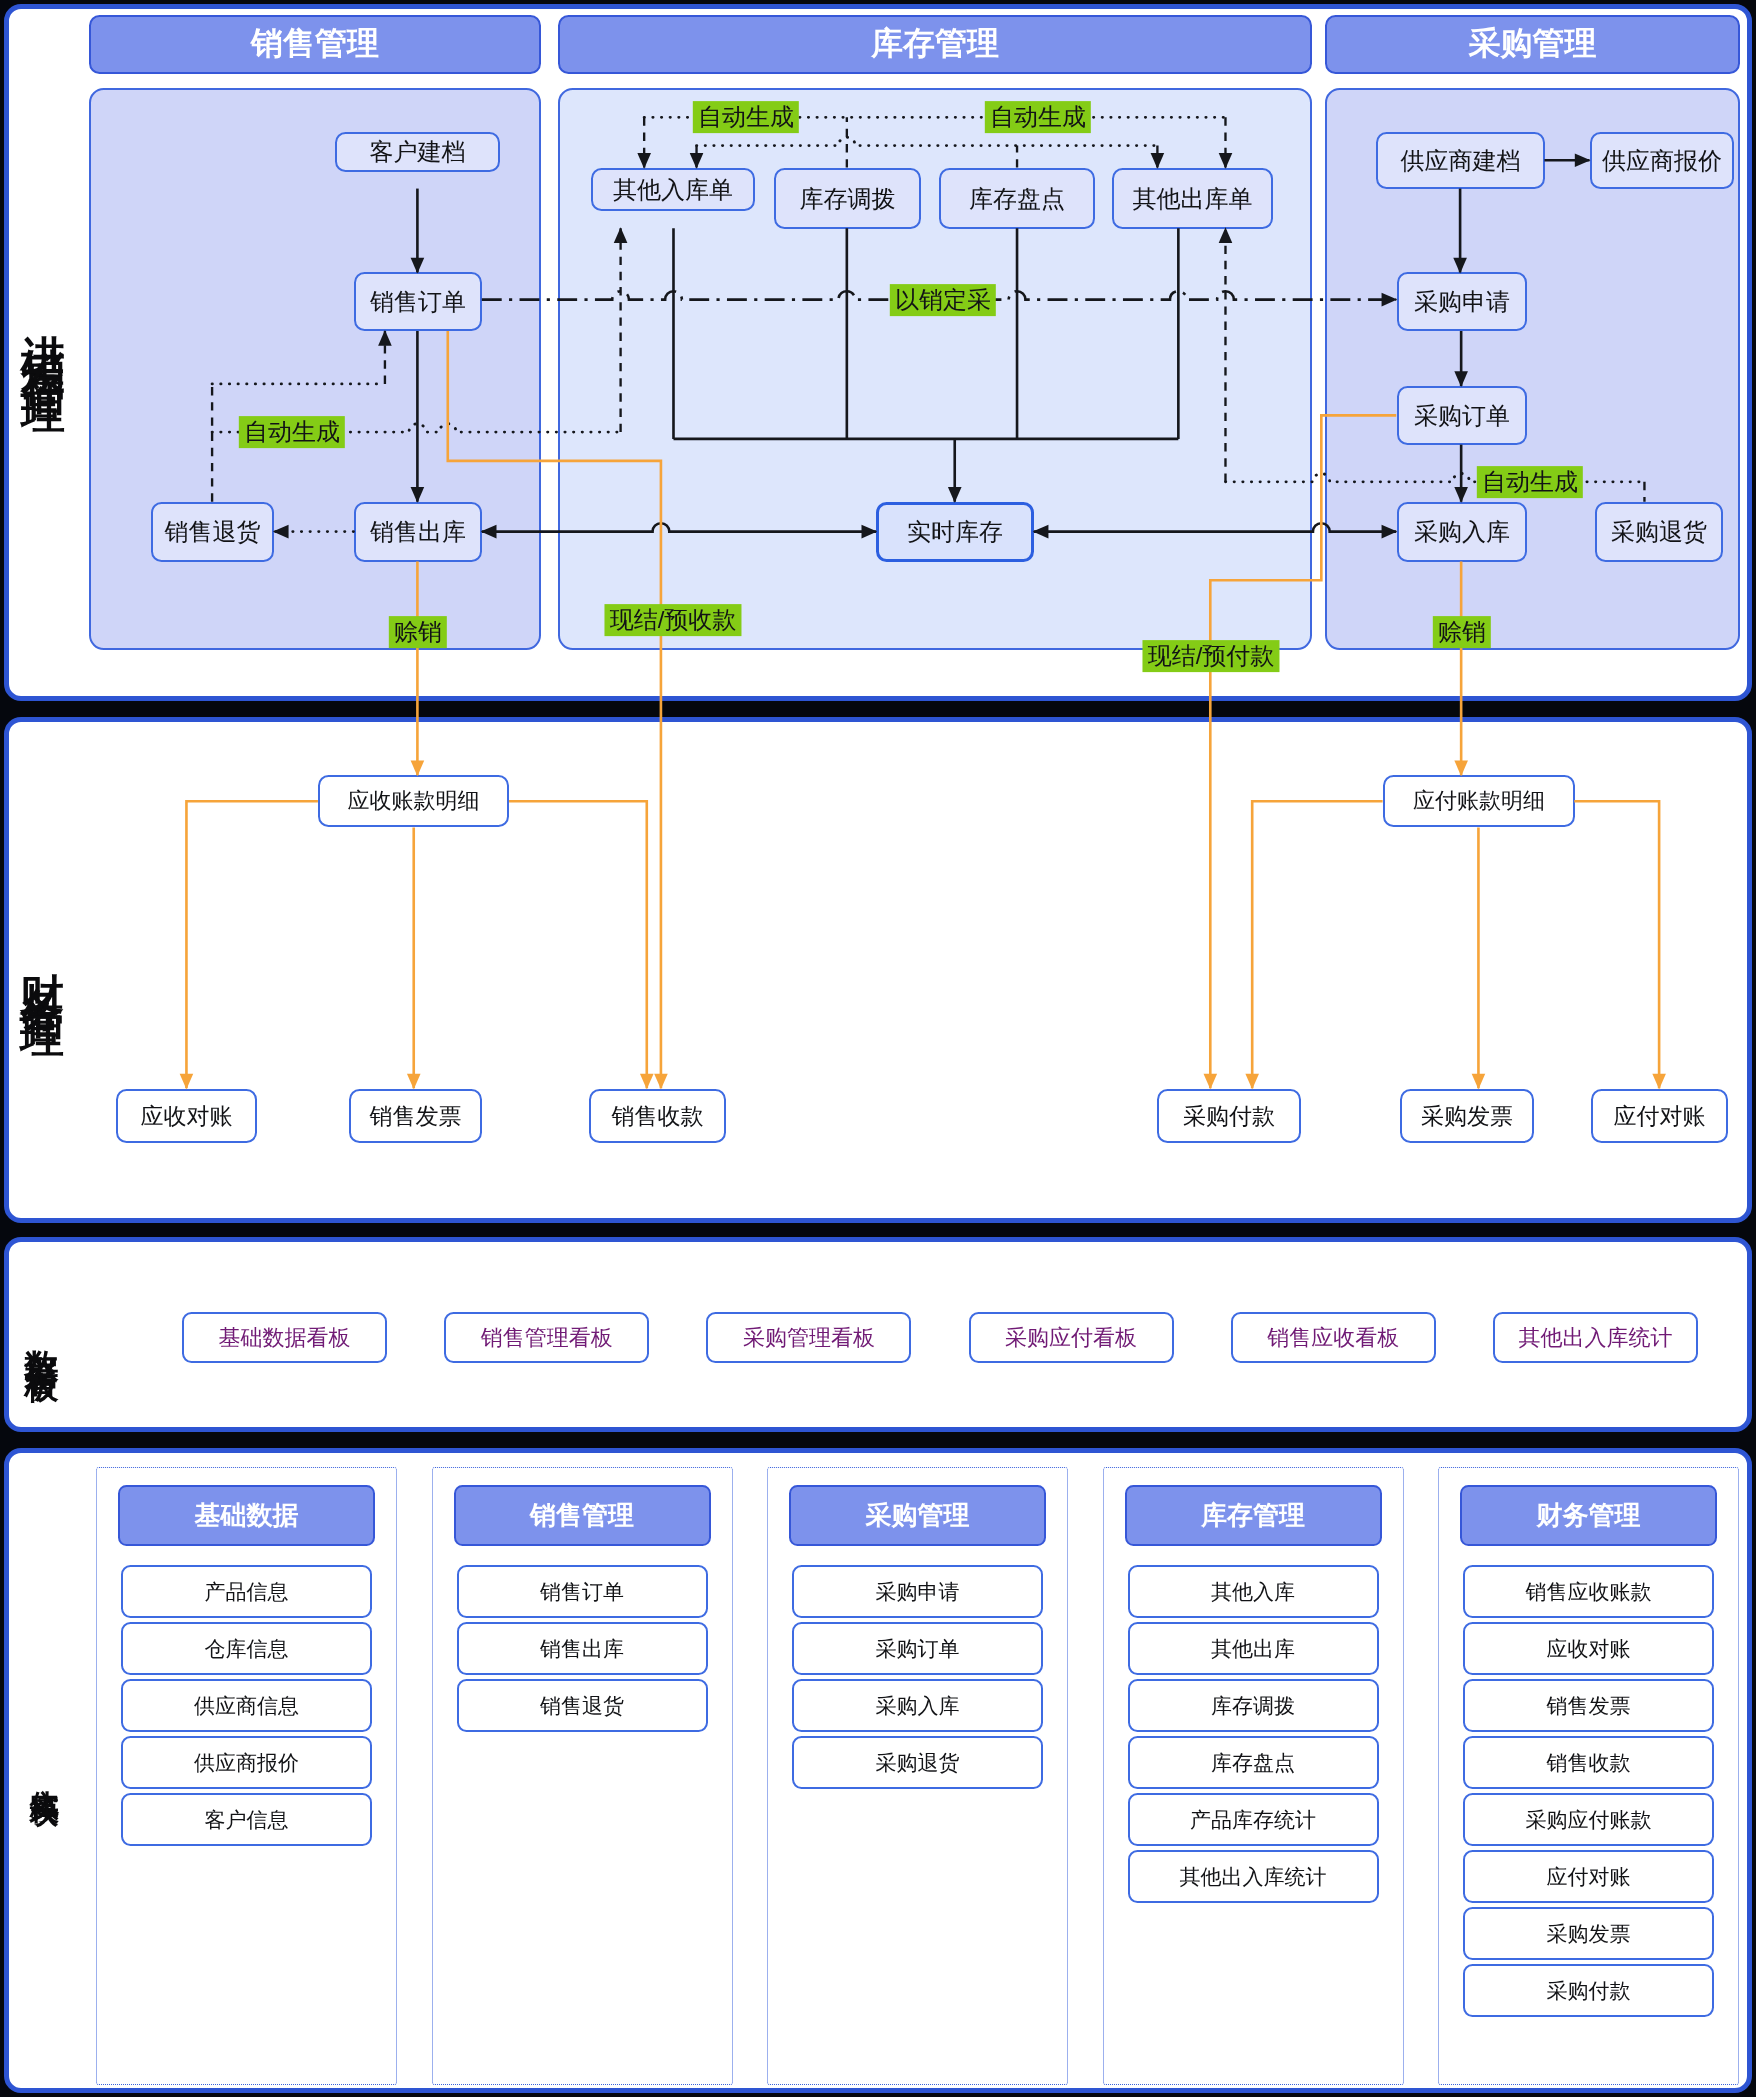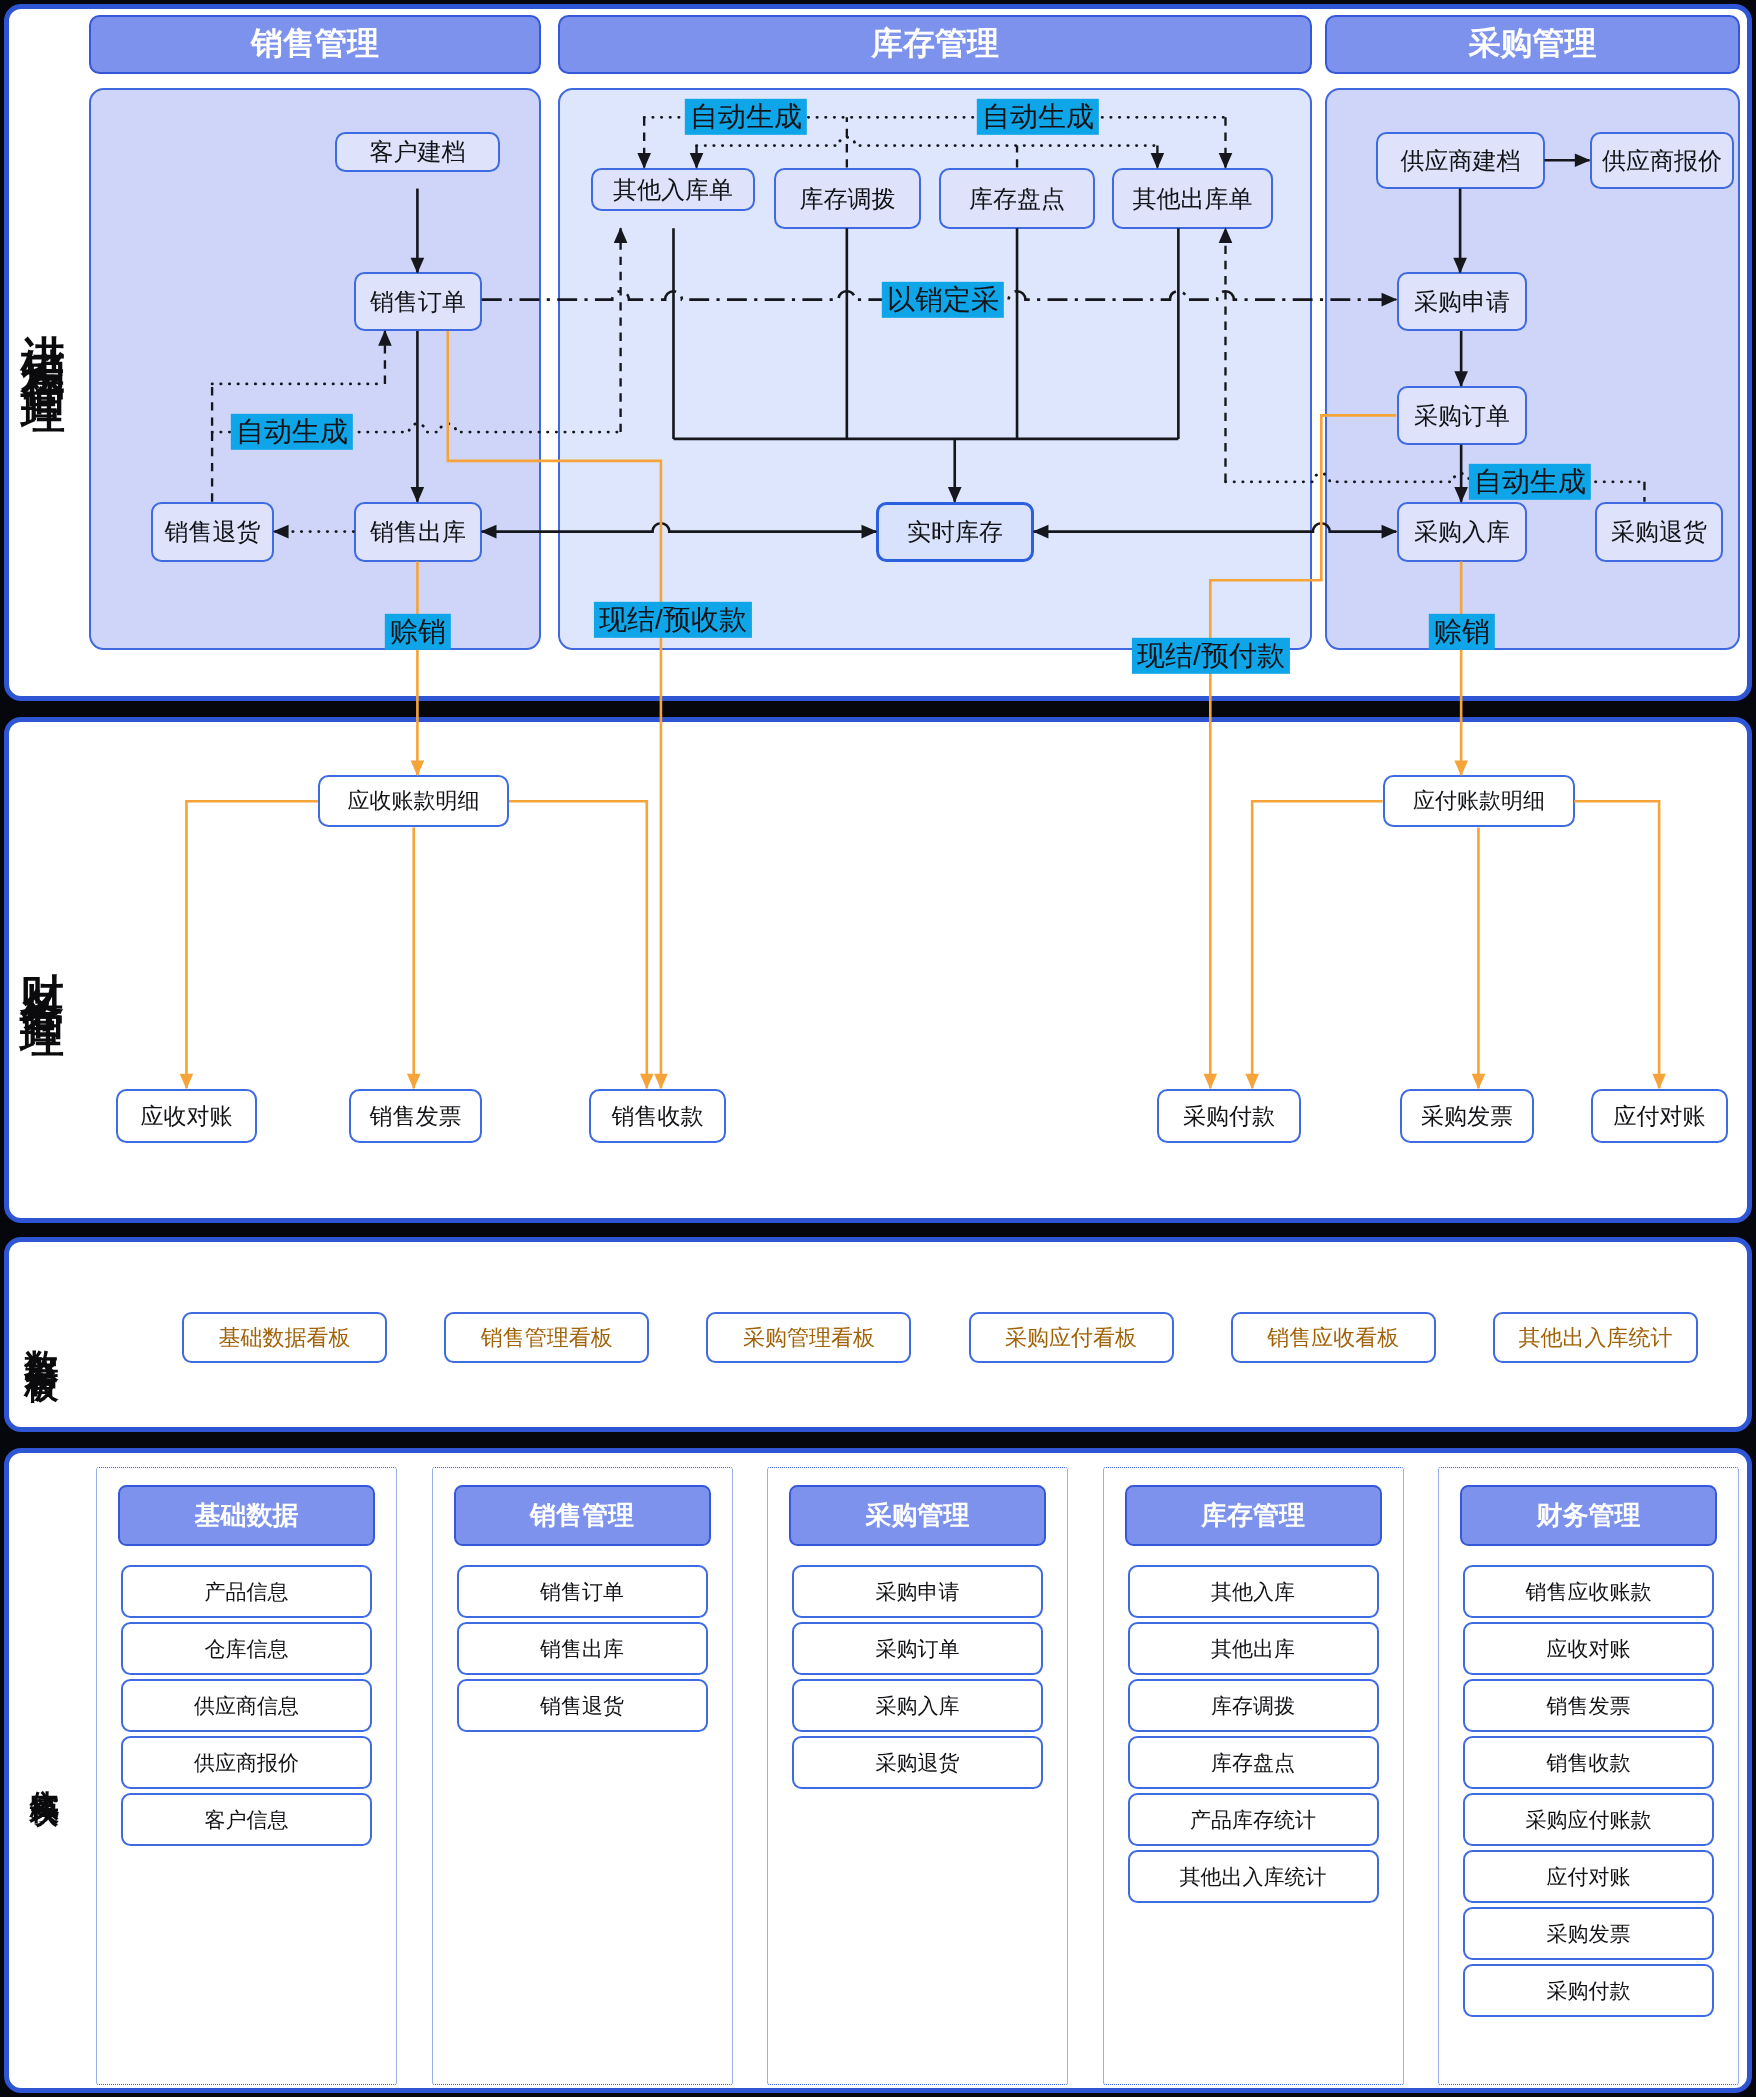--- a/index.html
+++ b/index.html
@@ -9,23 +9,23 @@
   .container{position:absolute;left:4.2px;width:1748px;background:#ffffff;border:5.2px solid #2e55d3;border-radius:17px;z-index:0;}
   .vtitle{position:absolute;transform:translate(-50%,-50%);writing-mode:vertical-lr;text-orientation:upright;font-weight:800;color:#0b0b0d;letter-spacing:0.32em;white-space:nowrap;z-index:2;}
   .phead{position:absolute;height:59px;background:#7d92ec;border:2.1px solid #3657d8;border-radius:10.5px;color:#fff;font-weight:700;font-size:32px;display:flex;align-items:center;justify-content:center;z-index:3;}
   .pbody{position:absolute;top:88px;height:562px;border:2.1px solid #4068df;border-radius:14.7px;z-index:1;}
   .fill-a{background:#cfd5f8;}
   .fill-b{background:#dde6fc;}
   .node{position:absolute;background:#dee3fb;border:2.1px solid #3e6be2;border-radius:10.5px;display:flex;align-items:center;justify-content:center;font-size:24px;font-weight:500;color:#121316;z-index:4;white-space:nowrap;}
   .node.realtime{border-width:3.1px;border-color:#2c5fe0;background:#d9e2fc;}
   .node.white{background:#ffffff;text-align:center;}
   #wires{position:absolute;left:0;top:0;z-index:6;pointer-events:none;}
-  .linelabel{position:absolute;transform:translate(-50%,-50%);background:#0ea5e9;color:#121316;font-size:28px;line-height:1.15;padding:2.1px 5.2px;z-index:7;white-space:nowrap;}
+  .linelabel{position:absolute;transform:translate(-50%,-50%);background:#84cc16;color:#121316;font-size:24px;line-height:1.15;padding:2.1px 5.2px;z-index:7;white-space:nowrap;}
   .dash-row{position:absolute;left:182px;top:1312px;width:1516px;height:51px;display:flex;justify-content:space-between;z-index:4;}
-  .dash-box{min-width:205px;height:51px;padding:4px 19px;background:#ffffff;border:2.6px solid #3e6be2;border-radius:9.4px;display:flex;align-items:center;justify-content:center;font-size:22px;color:#a16207;white-space:nowrap;}
+  .dash-box{min-width:205px;height:51px;padding:4px 19px;background:#ffffff;border:2.6px solid #3e6be2;border-radius:9.4px;display:flex;align-items:center;justify-content:center;font-size:22px;color:#701a75;white-space:nowrap;}
   .entity-row{position:absolute;left:96px;top:1467px;width:1643px;height:618px;display:flex;justify-content:space-between;z-index:4;}
   .ecol{width:301px;height:618px;border:1.6px dotted #3b63dd;border-radius:3.1px;display:flex;flex-direction:column;align-items:center;}
   .ecol-header{width:257px;height:61px;margin-top:17px;background:#7d92ec;border:2.1px solid #3657d8;border-radius:8.4px;color:#fff;font-weight:700;font-size:26px;display:flex;align-items:center;justify-content:center;white-space:nowrap;}
   .ecol-items{display:flex;flex-direction:column;align-items:center;gap:4px;margin-top:19px;width:100%;}
   .eitem{width:251px;height:53px;background:#ffffff;border:2.1px solid #3e6be2;border-radius:9.4px;display:flex;align-items:center;justify-content:center;font-size:21px;color:#121316;white-space:nowrap;}
 </style>
 </head>
 <body>
 
 <div id="canvas">

